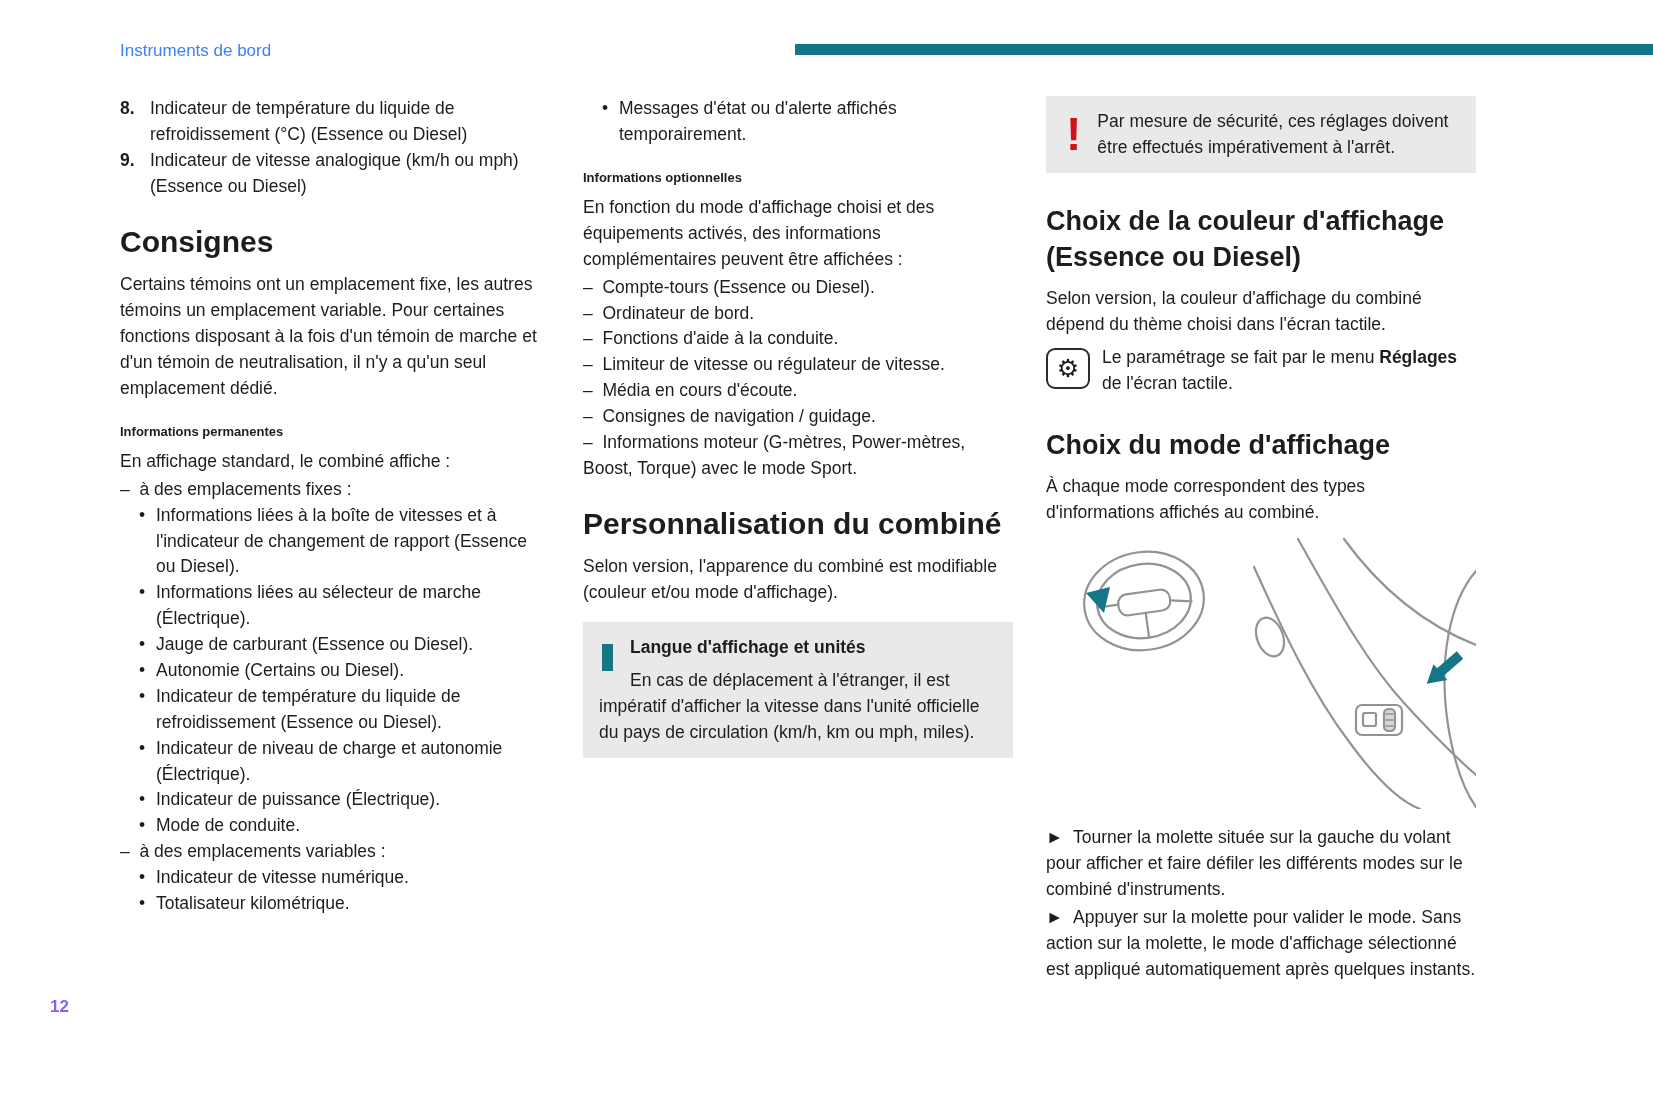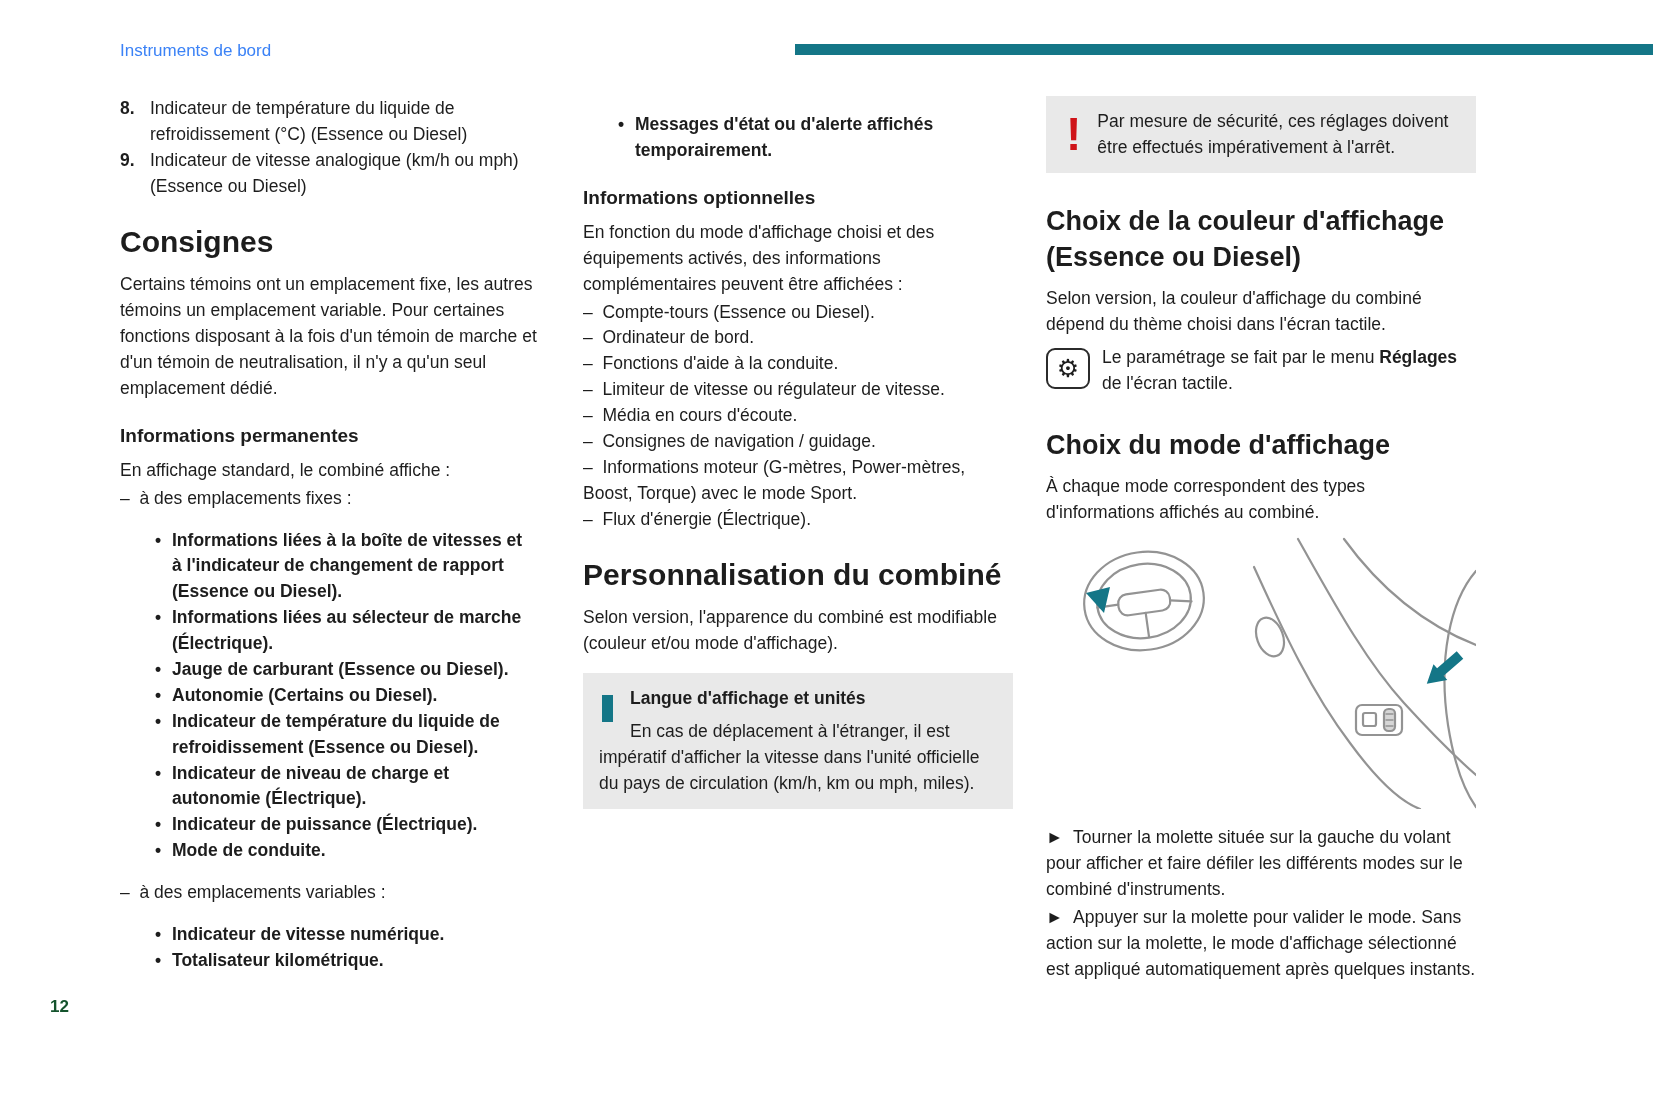--- a/index.html
+++ b/index.html
@@ -11,36 +11,36 @@
   html, body { margin: 0; padding: 0; }
   body {
     width: 1653px; height: 1102px;
     position: relative; overflow: hidden;
     background: #ffffff;
     font-family: "Liberation Sans", "DejaVu Sans", sans-serif;
     font-size: 17.5px; line-height: 1.48; color: #1d1d1d;
   }
   .top-accent { position: absolute; left: 795px; top: 44px; right: 0; height: 11px; background: var(--accent); }
   .doc-header { position: absolute; left: 120px; top: 38px; font-size: 17px; color: #3b82f6; }
-  .page-number { position: absolute; left: 50px; top: 994px; font-size: 17px; font-weight: bold; color: #14532d; }
+  .page-number { position: absolute; left: 50px; top: 994px; font-size: 17px; font-weight: bold; color: #8b5cf6; }
 
   .columns { position: absolute; left: 120px; top: 96px; width: 1356px; display: flex; gap: 33px; }
   .col { width: 430px; flex: 0 0 430px; }
 
   p { margin: 0 0 2px; }
   .h-large { font-size: 30px; font-weight: bold; line-height: 1.22; margin: 24px 0 12px; }
-  .h-sub   { font-size: 19px; font-weight: bold; margin: 20px 0 8px; clear: both; }
+  .h-sub   { font-size: 13px; font-weight: bold; margin: 20px 0 8px; clear: both; }
   .h-med   { font-size: 27px; font-weight: bold; line-height: 1.35; margin: 30px 0 10px; clear: both; }
 
   .num-list { margin: 0 0 4px; }
   .num-item { display: flex; }
   .num-item .num { flex: 0 0 30px; font-weight: bold; }
   .num-item .txt { flex: 1; }
 
-  ul.bullets { list-style: none; margin: 16px; padding: 0; font-weight: bold; }
+  ul.bullets { list-style: none; margin: 0; padding: 0; }
   ul.bullets li { position: relative; padding-left: 36px; }
   ul.bullets li::before { content: "•"; position: absolute; left: 19px; }
 
   .dash-line { margin: 0; }
 
   .gray-box { background: var(--box-bg); padding: 13px 16px 12px; overflow: hidden; }
   .info-box { margin-top: 16px; }
   .box-title { font-weight: bold; margin-bottom: 7px; }
 
   .info-icon { float: left; width: 11px; margin: 5px 17px 2px 3px; }
@@ -140,21 +140,20 @@
 
         <div class="dash-line">–&nbsp;&nbsp;Limiteur de vitesse ou régulateur de vitesse.</div>
 
         <div class="dash-line">–&nbsp;&nbsp;Média en cours d'écoute.</div>
 
         <div class="dash-line">–&nbsp;&nbsp;Consignes de navigation / guidage.</div>
 
 
         <div class="dash-line">–&nbsp;&nbsp;Informations moteur (G-mètres, Power-mètres, Boost, Torque) avec le mode Sport.</div>
 
-        <div class="dash-line">–&nbsp;&nbsp;Flux d'énergie (Électrique).</div>
       </div>
 
     <h1 class="h-large">Personnalisation du combiné</h1>
     <p>Selon version, l'apparence du combiné est modifiable (couleur et/ou mode d'affichage).</p>
 
     <div class="gray-box info-box">
       <span class="info-icon">
         <span class="dot"></span><span class="stem" style="display:block"></span>
       </span>
       <div class="box-title">Langue d'affichage et unités</div>

